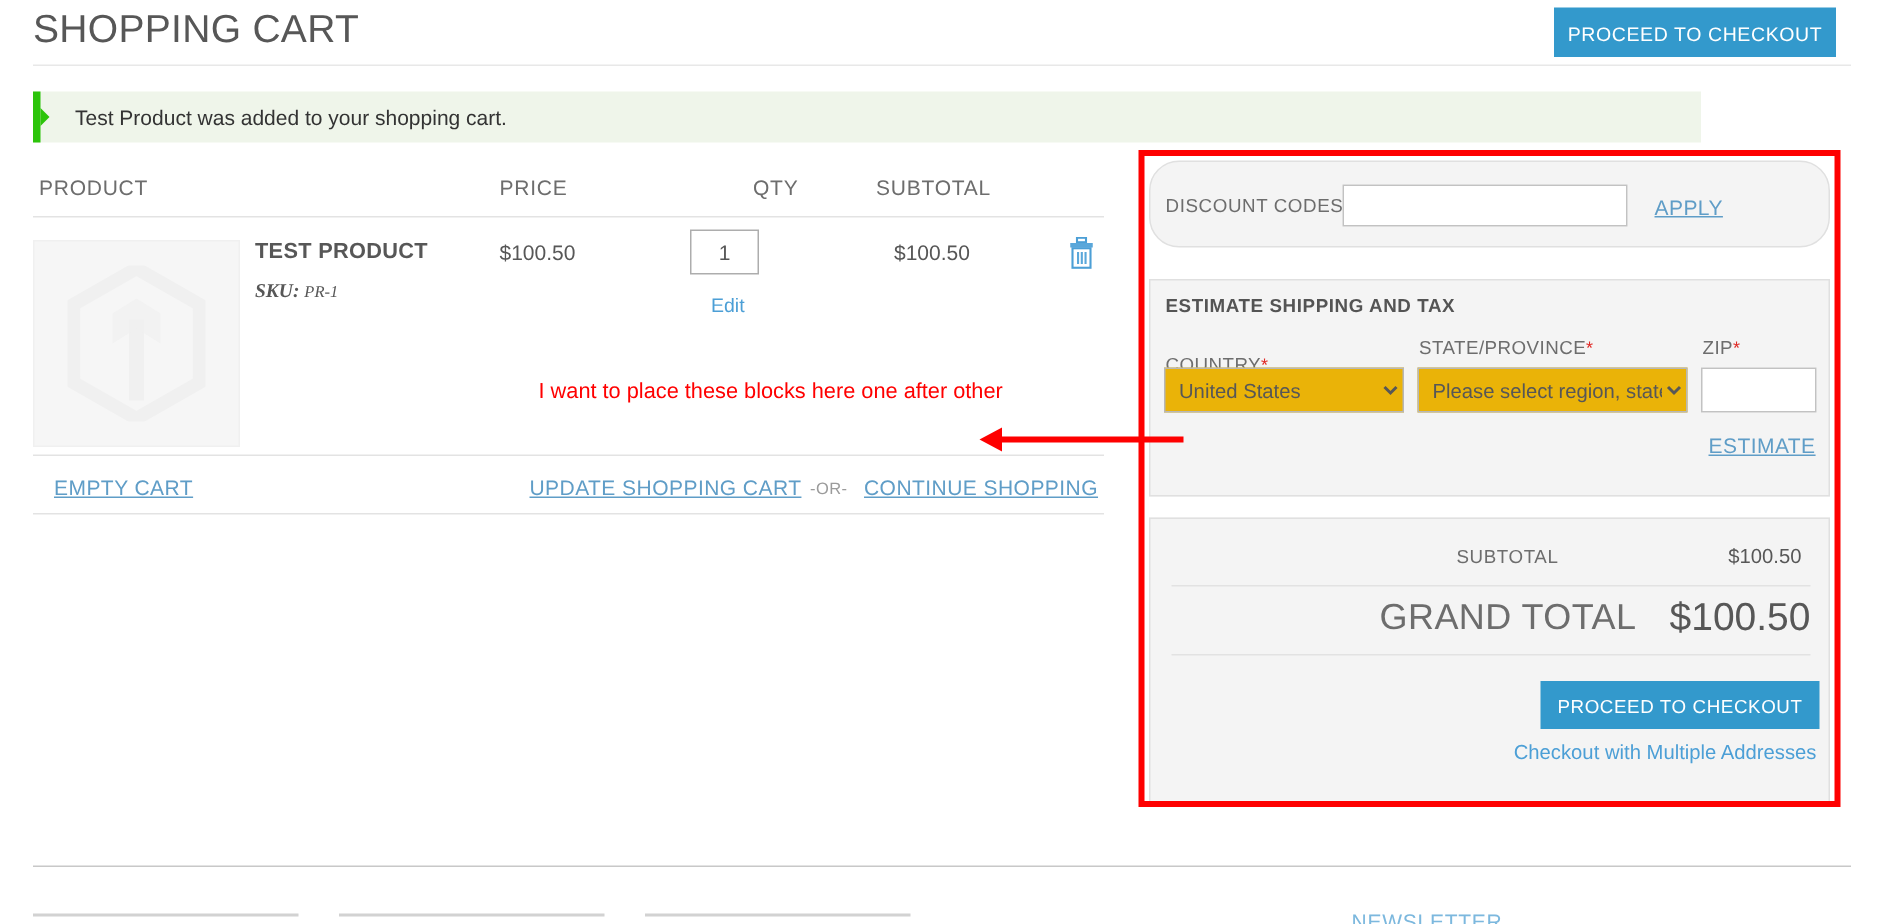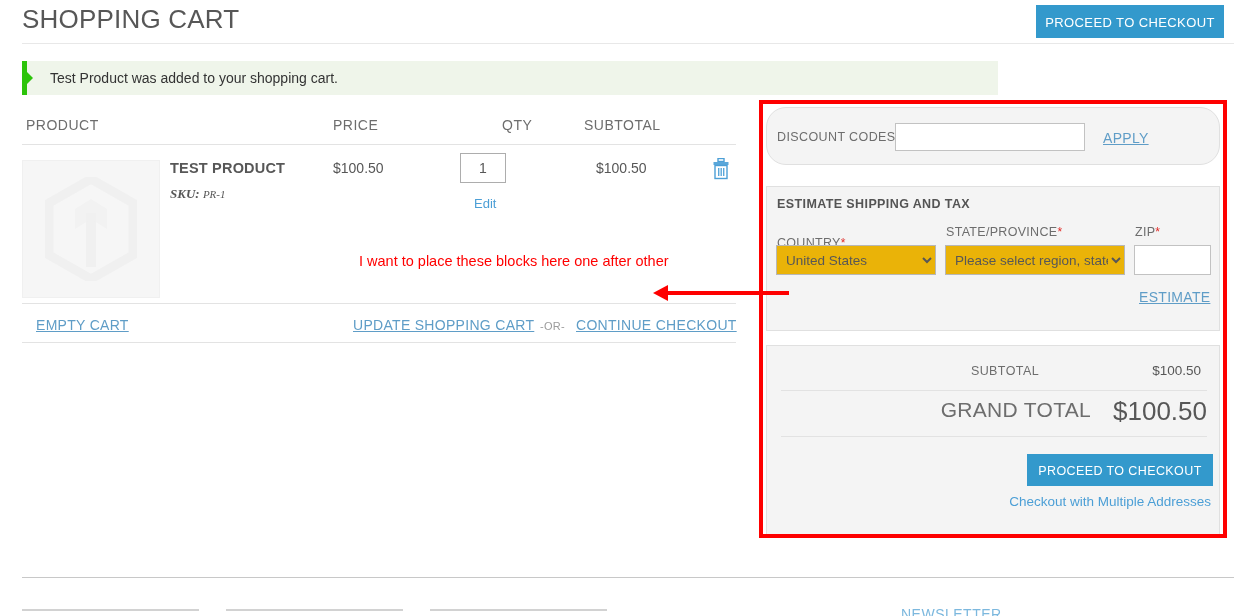--- a/index.html
+++ b/index.html
@@ -51,21 +51,21 @@
     position: absolute;
     left: 22px; top: 43px;
     width: 1212px; height: 1px;
     background: #e8e8e8;
   }
 
   
   .msg-success {
     position: absolute;
     left: 22px; top: 61px;
-    width: 976px; height: 34px;
+    width: 1112px; height: 34px;
     background: #eff5ea;
     box-sizing: border-box;
   }
   .msg-bar {
     position: absolute;
     left: 0; top: 0;
     width: 5px; height: 34px;
     background: #2cc40a;
   }
   .msg-arrow {
@@ -364,21 +364,21 @@
   }
   .tot-rule-1 {
     position: absolute;
     left: 14px; top: 44px;
     width: 426px; height: 1px;
     background: #e2e2e2;
   }
   .grand-label {
     position: absolute;
     right: 128px; top: 52px;
-    font-size: 21px;
+    font-size: 24px;
     color: #6d6d6d;
     letter-spacing: .3px;
   }
   .grand-value {
     position: absolute;
     right: 12px; top: 50px;
     font-size: 26px;
     color: #575757;
   }
   .tot-rule-2 {
@@ -516,21 +516,21 @@
       </svg>
     </button>
 
     <div class="annotation-text">I want to place these blocks here one after other</div>
 
     <div class="cart-foot-rule"></div>
     <div class="cart-actions">
       <a class="link-action a-empty">EMPTY CART</a>
       <a class="link-action a-update">UPDATE SHOPPING CART</a>
       <span class="or-sep">-OR-</span>
-      <a class="link-action a-continue">CONTINUE CHECKOUT</a>
+      <a class="link-action a-continue">CONTINUE SHOPPING</a>
     </div>
     <div class="cart-bottom-rule"></div>
   </div>
 
   <div class="summary">
 
     <div class="block block-discount">
       <div class="disc-label">DISCOUNT CODES</div>
       <input class="disc-input" type="text" placeholder="" style="">
       <a class="disc-apply">APPLY</a>

